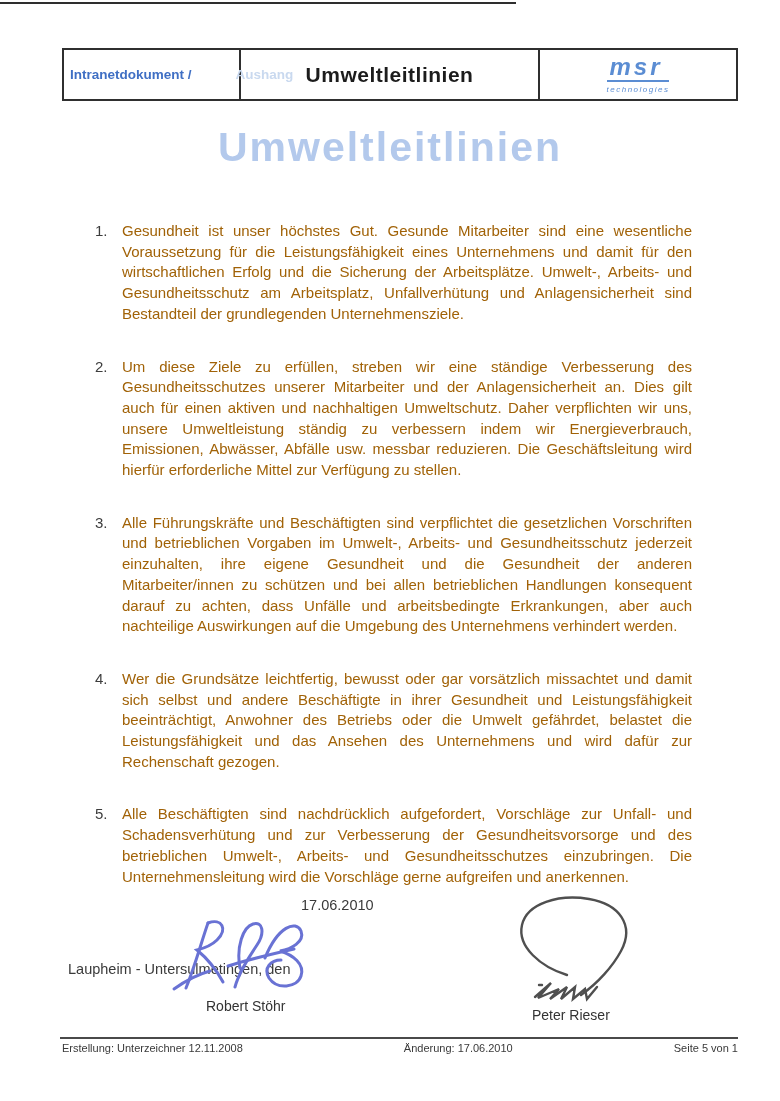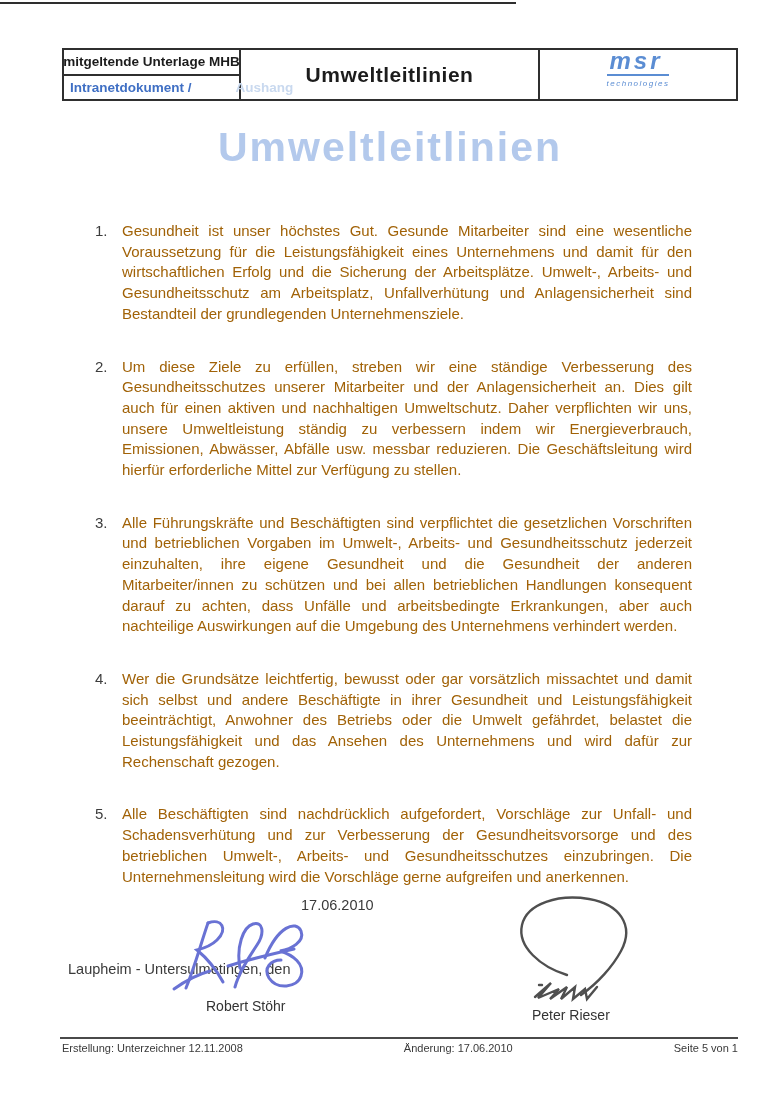--- a/index.html
+++ b/index.html
@@ -33,21 +33,21 @@
     font-size:13.5px; font-weight:bold; white-space:nowrap;gap:22px;
   }
   .channel-primary { color:#3f6fc4; }
   .channel-secondary { color:#c9d9ef; margin-left:22px; }
   .header-center {
     border-right:2px solid #2f2f2f;
     display:flex; align-items:center; justify-content:center;
     font-size:21px; font-weight:bold; color:#1c1c1c; letter-spacing:0.5px;
   }
   .header-logo {
-    display:flex; flex-direction:column; align-items:center; justify-content:flex-start;
+    display:flex; flex-direction:column; align-items:center; justify-content:center;
   }
   .logo-word {
     font-size:24px; font-weight:bold; font-style:italic; color:#5b8dd3;
     letter-spacing:3px; line-height:22px;
     border-bottom:2px solid #5b8dd3; padding:0 6px 2px 2px;
   }
   .logo-sub {
     font-size:8px; color:#5b8dd3; letter-spacing:1.5px; margin-top:3px; font-style:italic;
   }
 
@@ -91,21 +91,20 @@
   }
   .footer span { white-space:nowrap; }
 </style>
 </head>
 <body>
 
 <div class="scan-line"></div>
 
 <div class="header-table">
   <div class="header-left">
-    <div class="header-left-top">mitgeltende Unterlage MHB</div>
     <div class="header-left-bottom">
       <span class="channel-primary">Intranetdokument /</span>
       <span class="channel-secondary">Aushang</span>
     </div>
   </div>
   <div class="header-center">Umweltleitlinien</div>
   <div class="header-logo">
     <div class="logo-word">msr</div>
     <div class="logo-sub">technologies</div>
   </div>

